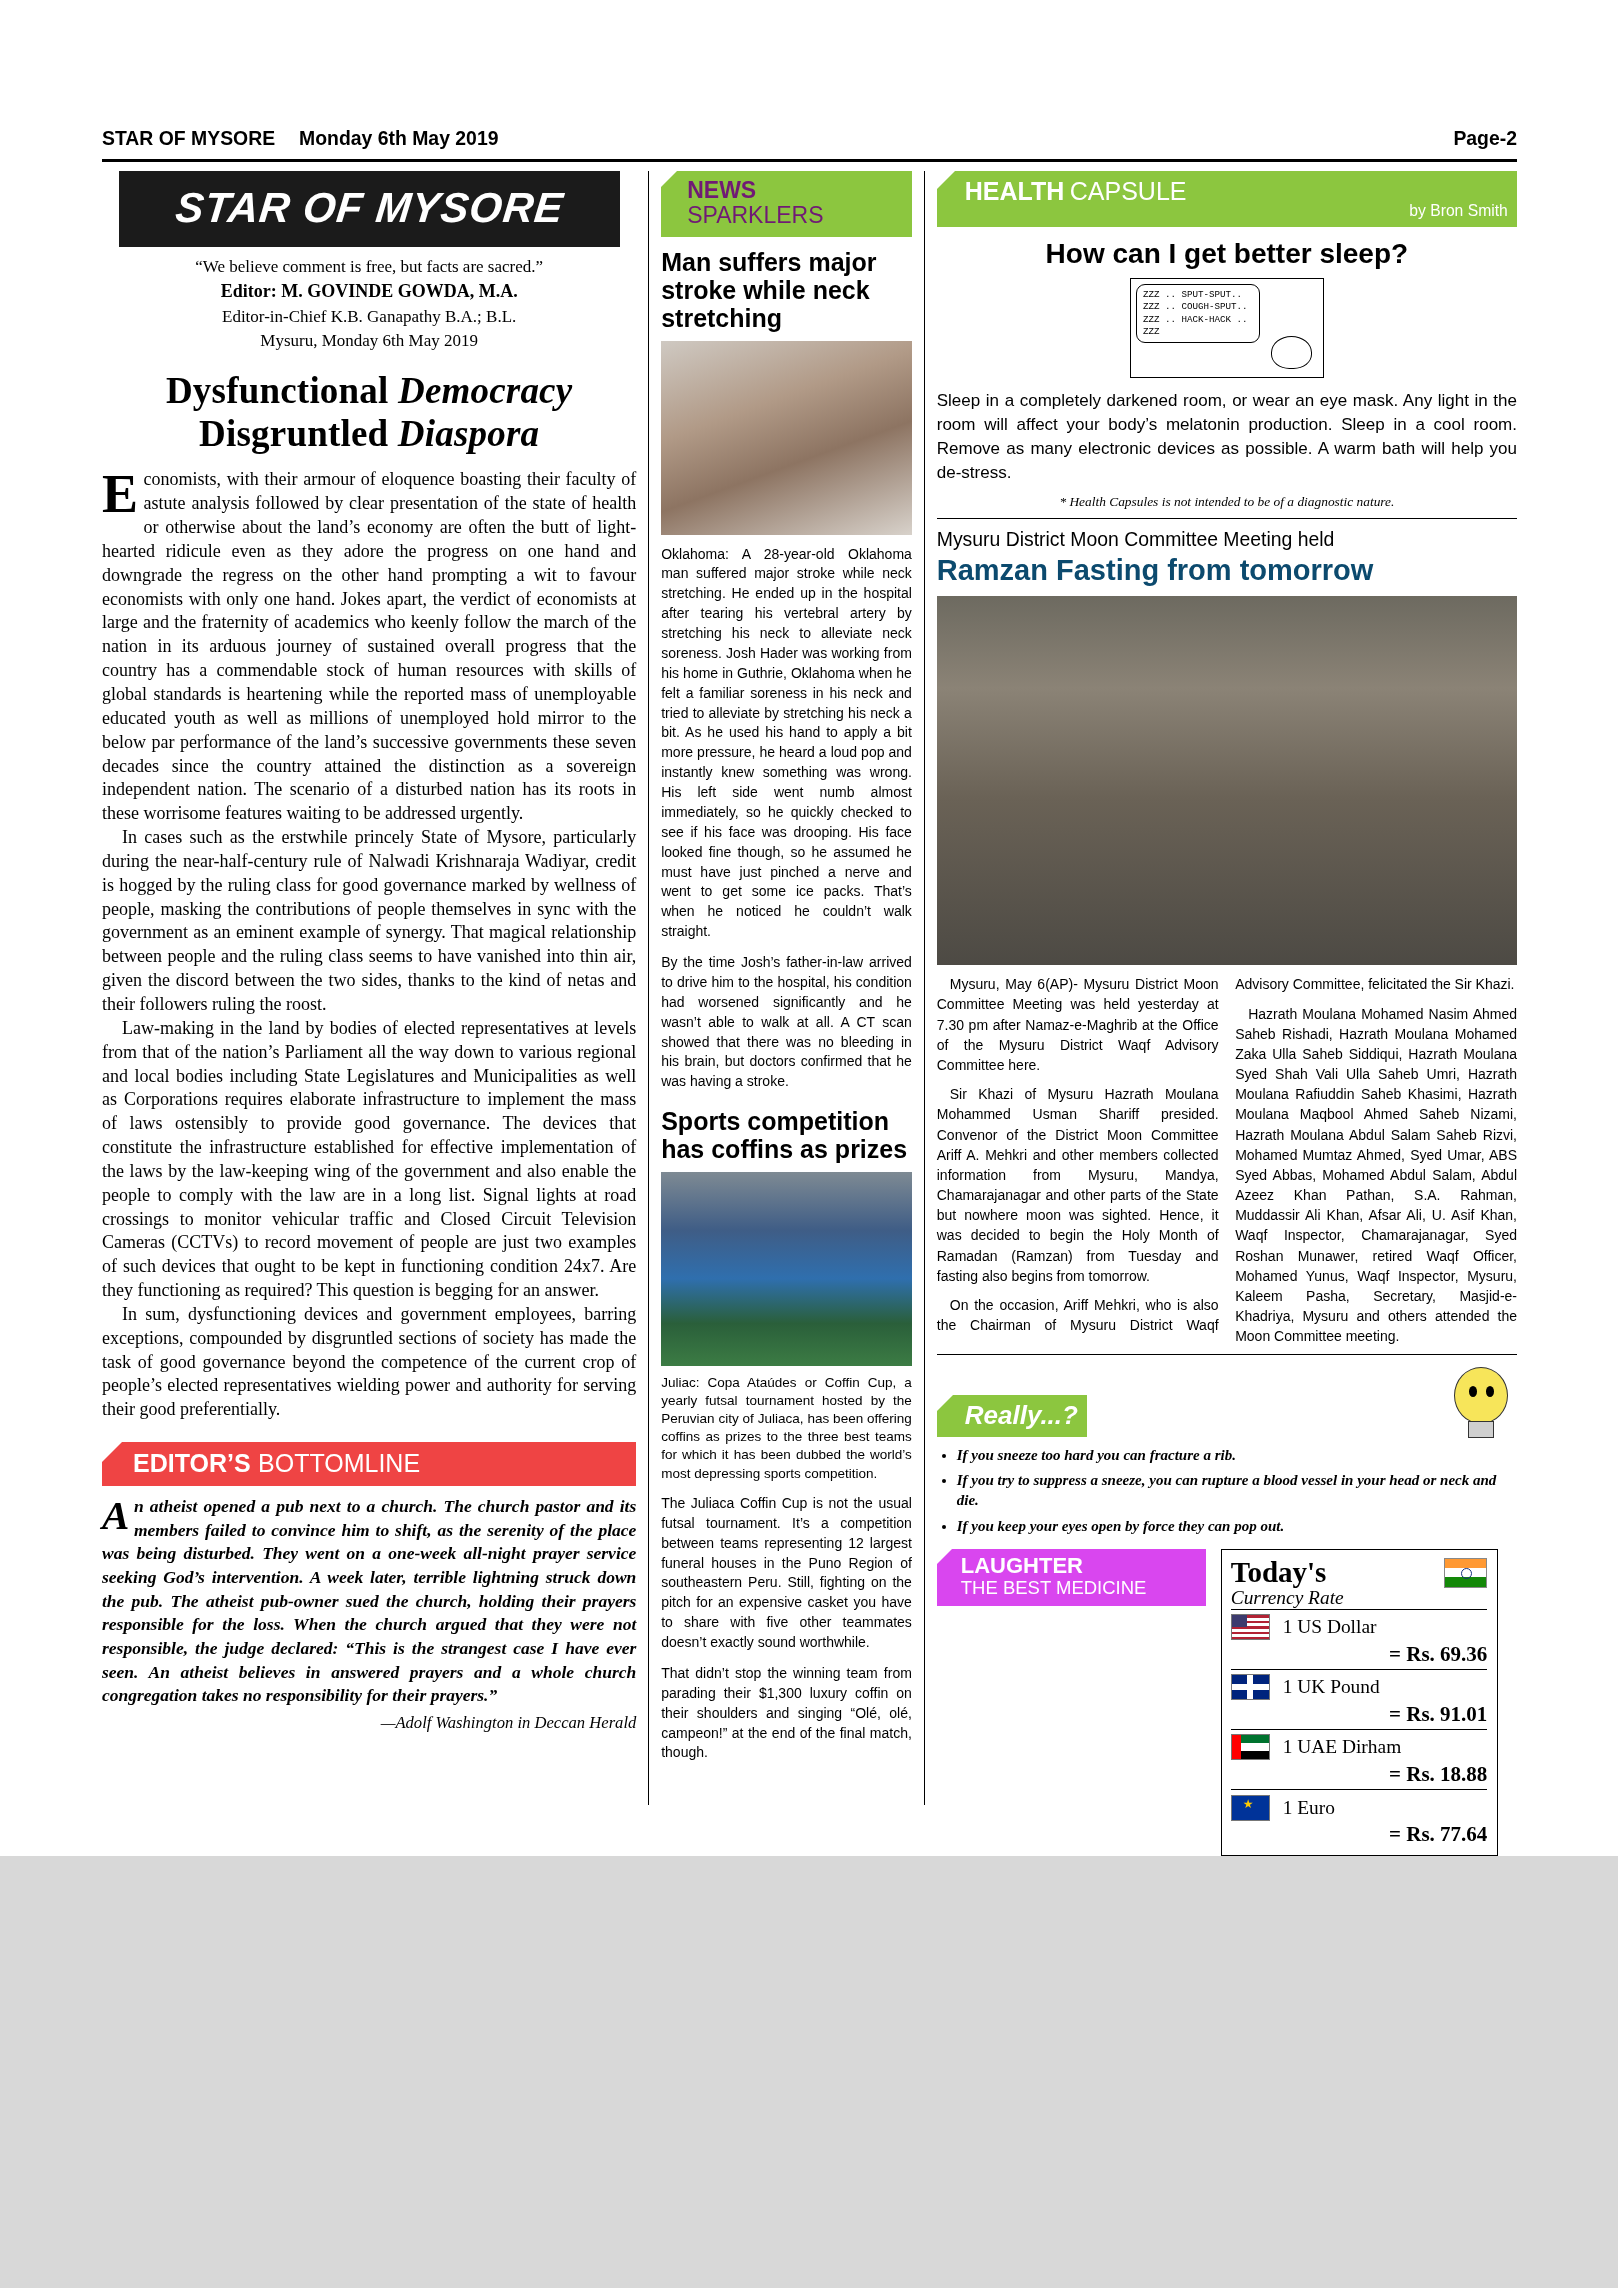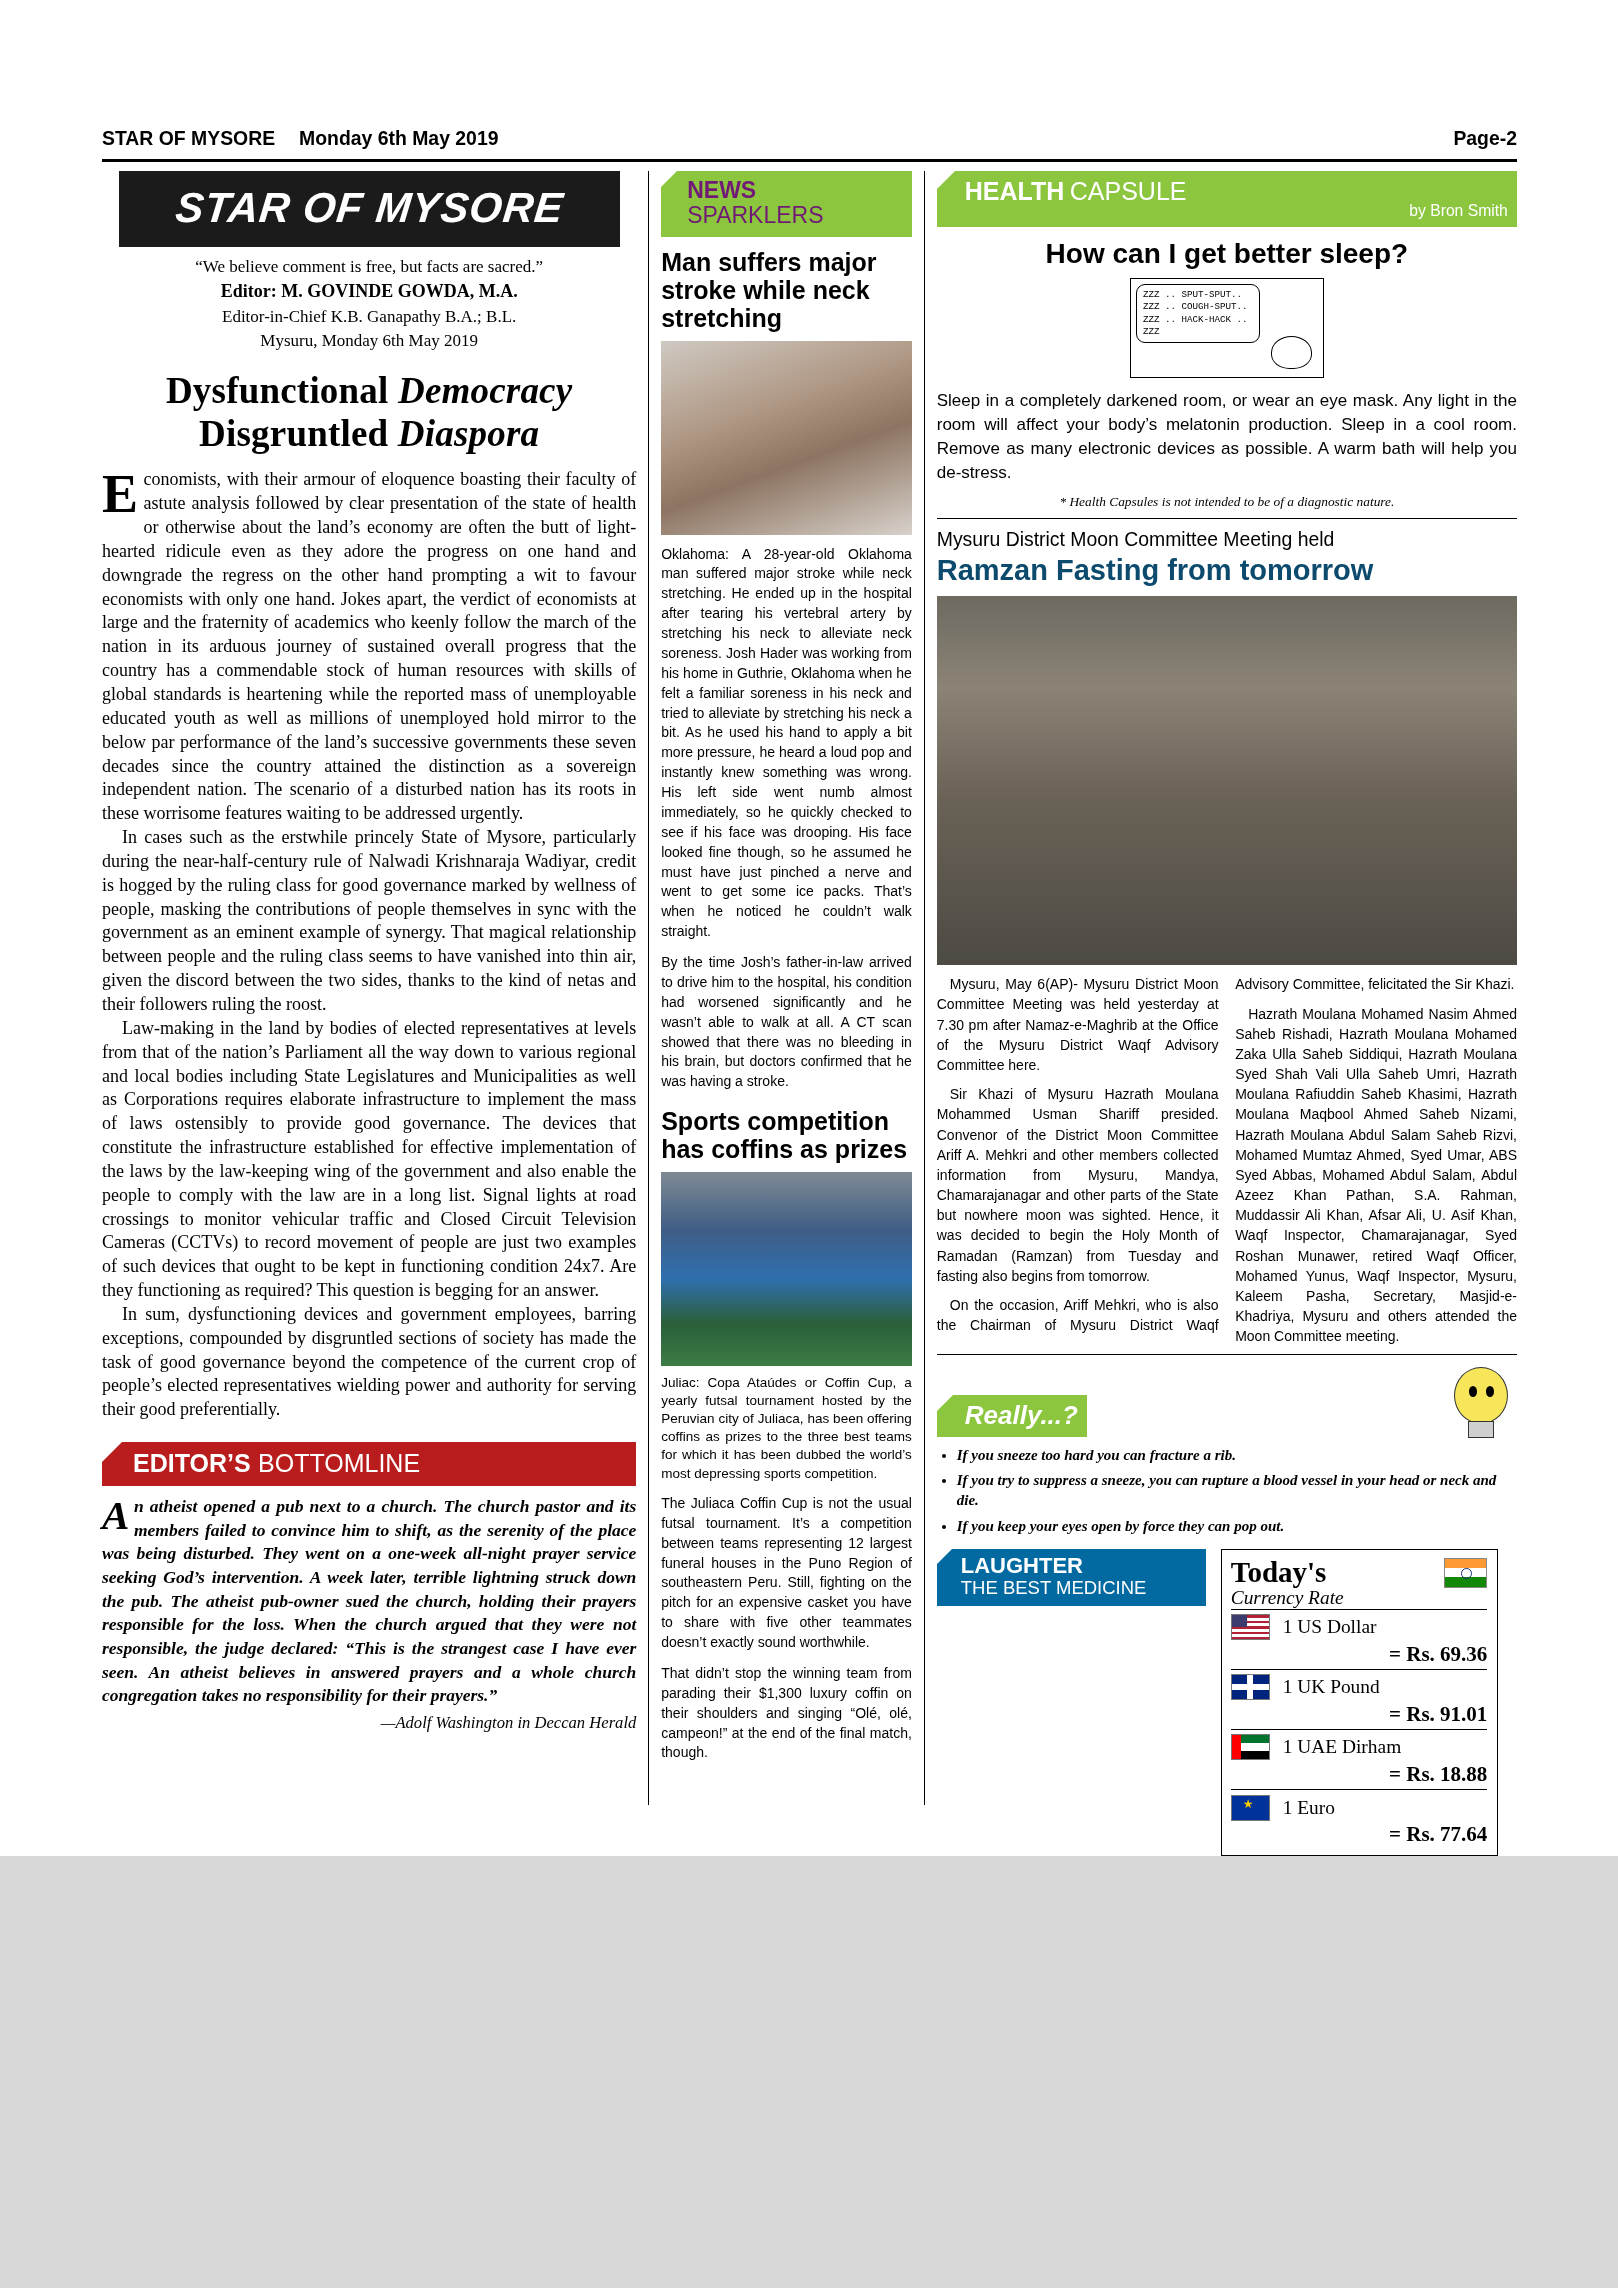--- a/index.html
+++ b/index.html
@@ -120,21 +120,21 @@
   .flag {
     position: relative;
     display: flex;
     align-items: center;
     color: #fff;
     font-family: "Liberation Sans", sans-serif;
     font-weight: bold;
     padding: 6.5px 9.2px 8.3px 31px;
     overflow: hidden;
   }
-  .flag.green { background: #b91c1c; }
+  .flag.green { background: #ef4444; }
   .flag .corner {
     position: absolute;
     left: 0; top: 0;
     width: 0; height: 0;
     border-left: 20px solid #ffffff;
     border-bottom: 20px solid transparent;
   }
   .flag .t1 { font-size: 25px; }
   .flag .t2 { font-size: 25px; font-weight: normal; margin-left: 7.4px; }
 
@@ -349,21 +349,21 @@
     padding-left: 20px;
   }
   .really-list li { margin-bottom: 5.5px; }
 
   
   .bottom-row { display: flex; gap: 14.8px; margin-top: 13px; }
   .laugh-col { width: 269px; }
   .curr-col { width: 277px; }
 
   .laugh-head {
-    background: #0369a1;
+    background: #d946ef;
     color: #fff;
     font-family: "Liberation Sans", sans-serif;
     padding: 4.6px 7.4px 6.5px 24px;
     position: relative;
     line-height: 1.12;
   }
   .laugh-head .corner {
     position: absolute; left: 0; top: 0;
     width: 0; height: 0;
     border-left: 15.7px solid #fff;

